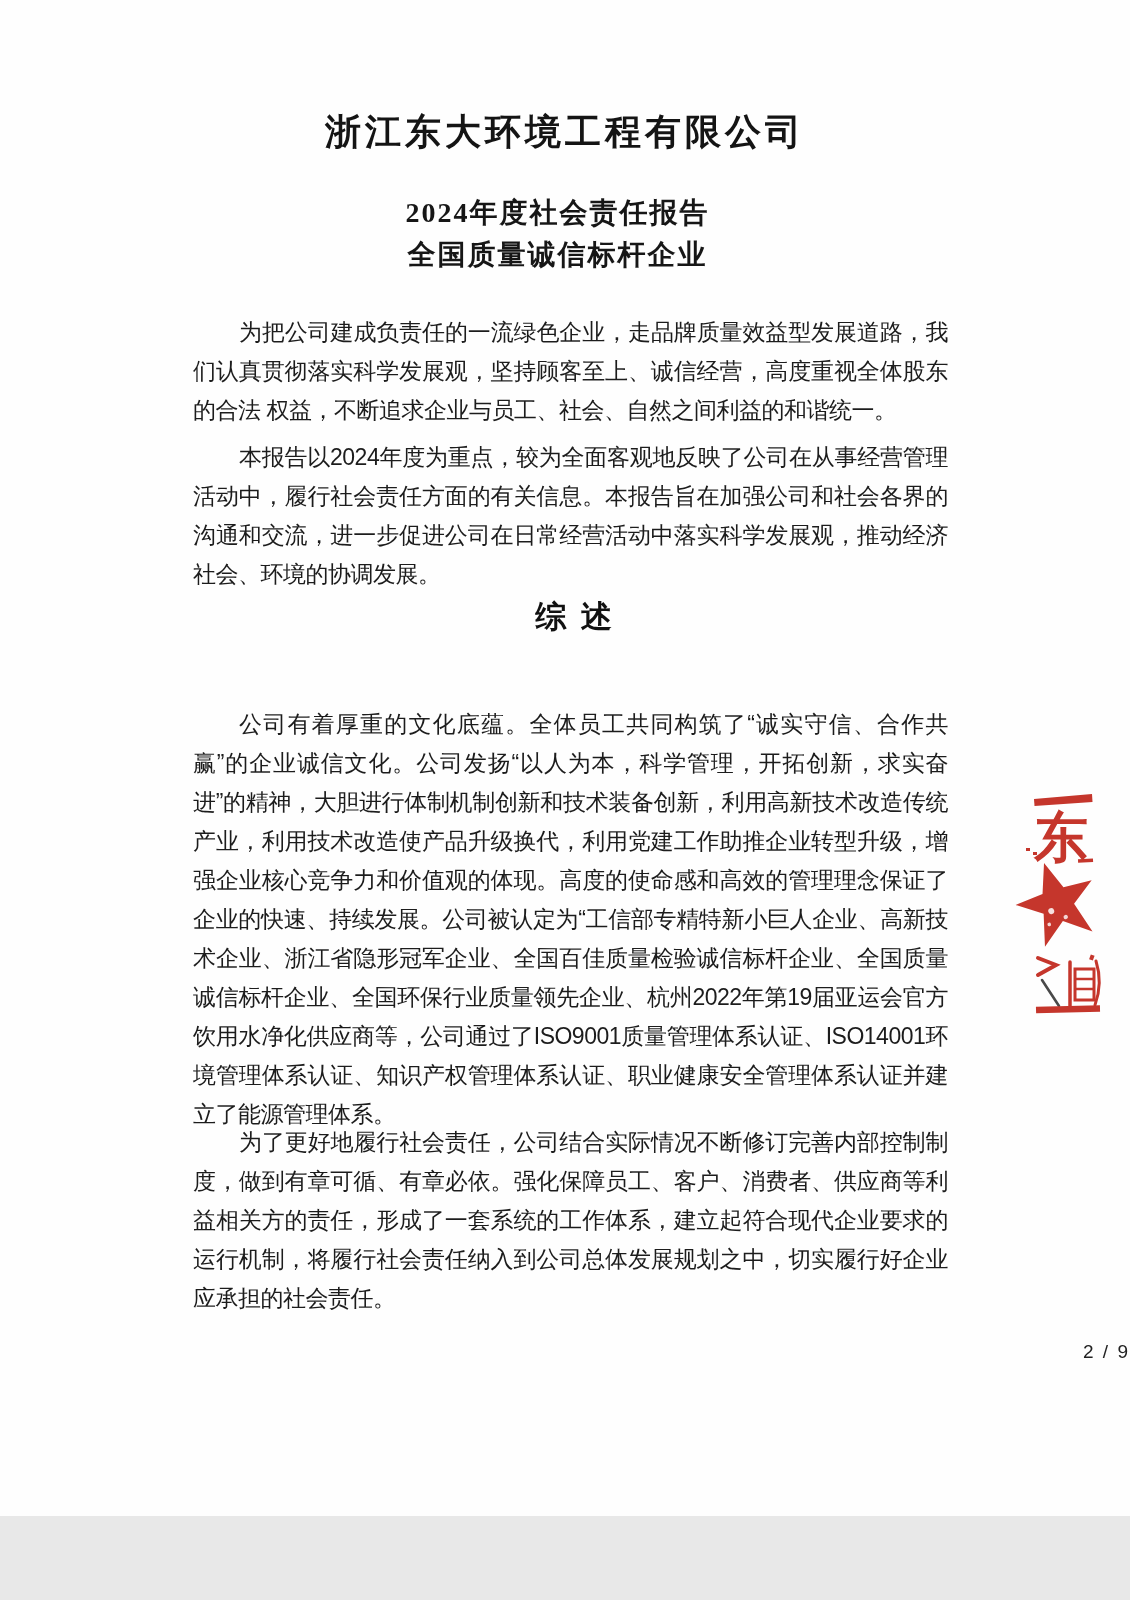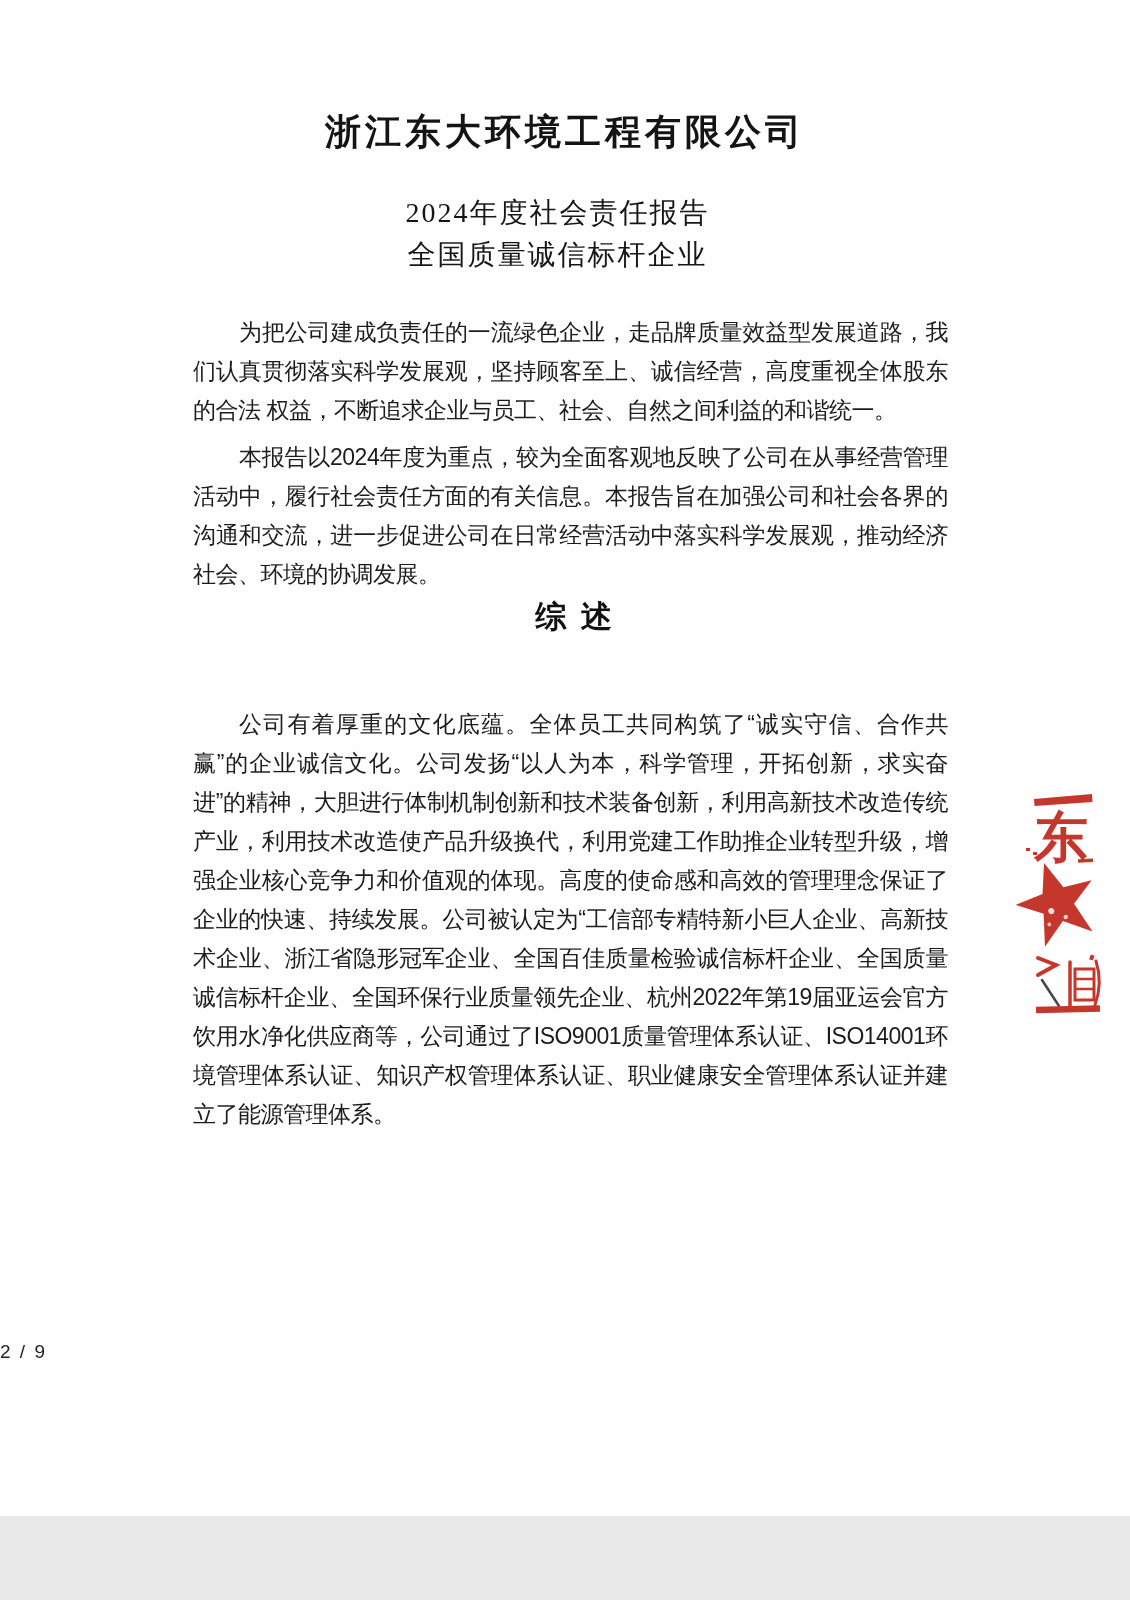--- a/index.html
+++ b/index.html
@@ -15,35 +15,35 @@
   .company{
     position:absolute;top:108px;left:0;width:1130px;
     margin:0;text-align:center;
     font-family:"Liberation Serif",serif;
     font-size:36px;font-weight:bold;letter-spacing:4px;color:#141414;
   }
   .subtitle{
     position:absolute;top:192px;left:0;width:1115px;
     text-align:center;
     font-family:"Liberation Serif",serif;
-    font-size:28px;font-weight:normal;line-height:42px;letter-spacing:2px;color:#161616;
+    font-size:28px;font-weight:bold;line-height:42px;letter-spacing:2px;color:#161616;
   }
   .para{
     position:absolute;left:180px;width:755px;margin:13px;
     font-size:23px;line-height:39px;letter-spacing:-0.5px;
     text-align:justify;text-indent:2em;color:#1c1c1c;
   }
   .heading{
     position:absolute;top:596px;left:0;width:1150px;margin:0;
     text-align:center;
     font-size:31px;font-weight:bold;letter-spacing:3px;color:#111;
   }
   .pageno{
     position:absolute;top:1341px;left:0;width:1130px;
-    text-align:left;
+    text-align:right;
     font-size:19px;letter-spacing:2px;color:#222;
   }
   .seal{
     position:absolute;left:1000px;top:758px;width:114px;height:258px;
     opacity:0.93;
   }
   .qr{
     position:absolute;left:861px;top:1527px;width:58px;height:60px;
   }
   .qr svg{width:58px;height:60px;}
@@ -66,20 +66,21 @@
   </div>
 
   <p class="para" style="top:300px">为把公司建成负责任的一流绿色企业，走品牌质量效益型发展道路，我们认真贯彻落实科学发展观，坚持顾客至上、诚信经营，高度重视全体股东的合法 权益，不断追求企业与员工、社会、自然之间利益的和谐统一。</p>
 
   <p class="para" style="top:425px">本报告以2024年度为重点，较为全面客观地反映了公司在从事经营管理活动中，履行社会责任方面的有关信息。本报告旨在加强公司和社会各界的沟通和交流，进一步促进公司在日常经营活动中落实科学发展观，推动经济社会、环境的协调发展。</p>
 
   <h2 class="heading">综 述</h2>
 
   <p class="para" style="top:692px">公司有着厚重的文化底蕴。全体员工共同构筑了“诚实守信、合作共赢”的企业诚信文化。公司发扬“以人为本，科学管理，开拓创新，求实奋进”的精神，大胆进行体制机制创新和技术装备创新，利用高新技术改造传统产业，利用技术改造使产品升级换代，利用党建工作助推企业转型升级，增强企业核心竞争力和价值观的体现。高度的使命感和高效的管理理念保证了企业的快速、持续发展。公司被认定为“工信部专精特新小巨人企业、高新技术企业、浙江省隐形冠军企业、全国百佳质量检验诚信标杆企业、全国质量诚信标杆企业、全国环保行业质量领先企业、杭州2022年第19届亚运会官方饮用水净化供应商等，公司通过了ISO9001质量管理体系认证、ISO14001环境管理体系认证、知识产权管理体系认证、职业健康安全管理体系认证并建立了能源管理体系。</p>
 
+  <p class="para" style="top:1110px">为了更好地履行社会责任，公司结合实际情况不断修订完善内部控制制度，做到有章可循、有章必依。强化保障员工、客户、消费者、供应商等利益相关方的责任，形成了一套系统的工作体系，建立起符合现代企业要求的运行机制，将履行社会责任纳入到公司总体发展规划之中，切实履行好企业应承担的社会责任。</p>
 
   <div class="pageno">2 / 9</div>
 
   <svg class="seal" viewBox="0 0 114 258" aria-hidden="true">
 
     <path d="M34 41 L92 36 L92.5 44 L34.5 48 Z" fill="#c1271d"></path>
 
     <text x="61" y="98" font-size="54" font-weight="bold" fill="#c1271d" text-anchor="middle" font-family="'Liberation Serif',serif">东</text>
 
     <rect x="26" y="90" width="4" height="3" fill="#c1271d"></rect>

